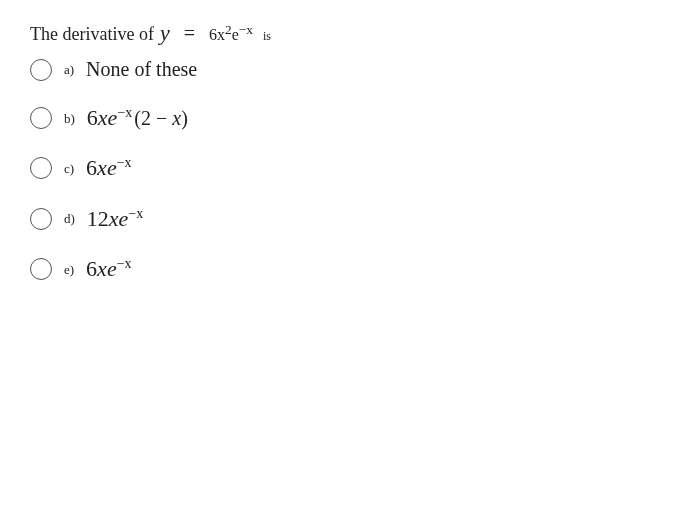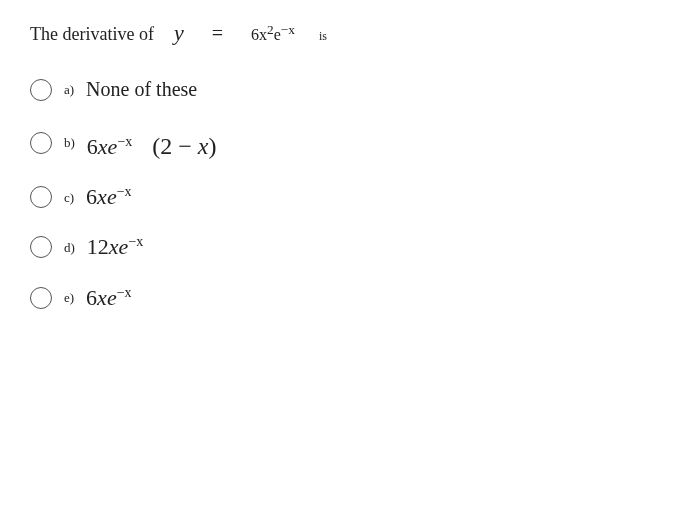--- a/index.html
+++ b/index.html
@@ -14,23 +14,23 @@
       width: 674px;
       min-height: 508px;
       padding: 20px 30px;
       color: #222;
     }
 
     .question-header {
       display: flex;
       align-items: baseline;
       font-size: 18px;
-      margin-bottom: 32px;
+      margin-bottom: 12px;
       flex-wrap: wrap;
-      gap: 20px;
+      gap: 6px;
     }
 
     .question-header .label {
       font-size: 18px;
       color: #222;
     }
 
     .question-header .italic-y {
       font-style: italic;
       font-size: 22px;
@@ -67,36 +67,35 @@
       flex-shrink: 0;
       cursor: pointer;
       background: #fff;
     }
 
     .option-math {
       font-size: 22px;
       font-family: 'Georgia', serif;
       display: flex;
       align-items: baseline;
-      gap: 20px;
+      gap: 2px;
     }
 
     .option-math .italic {
       font-style: italic;
     }
 
     .small-label {
       font-size: 13px;
       vertical-align: super;
       line-height: 1;
     }
 
     .paren-expr {
-      font-size: 24px;
-      margin-top: 8px;
+      font-size: 20px;
     }
   </style>
 </head>
 <body>
 
 <div class="question-header">
   <span class="label">The derivative of </span>
   <span class="italic-y">y</span>
   <span class="equals">=</span>
   <span class="math-expression">

